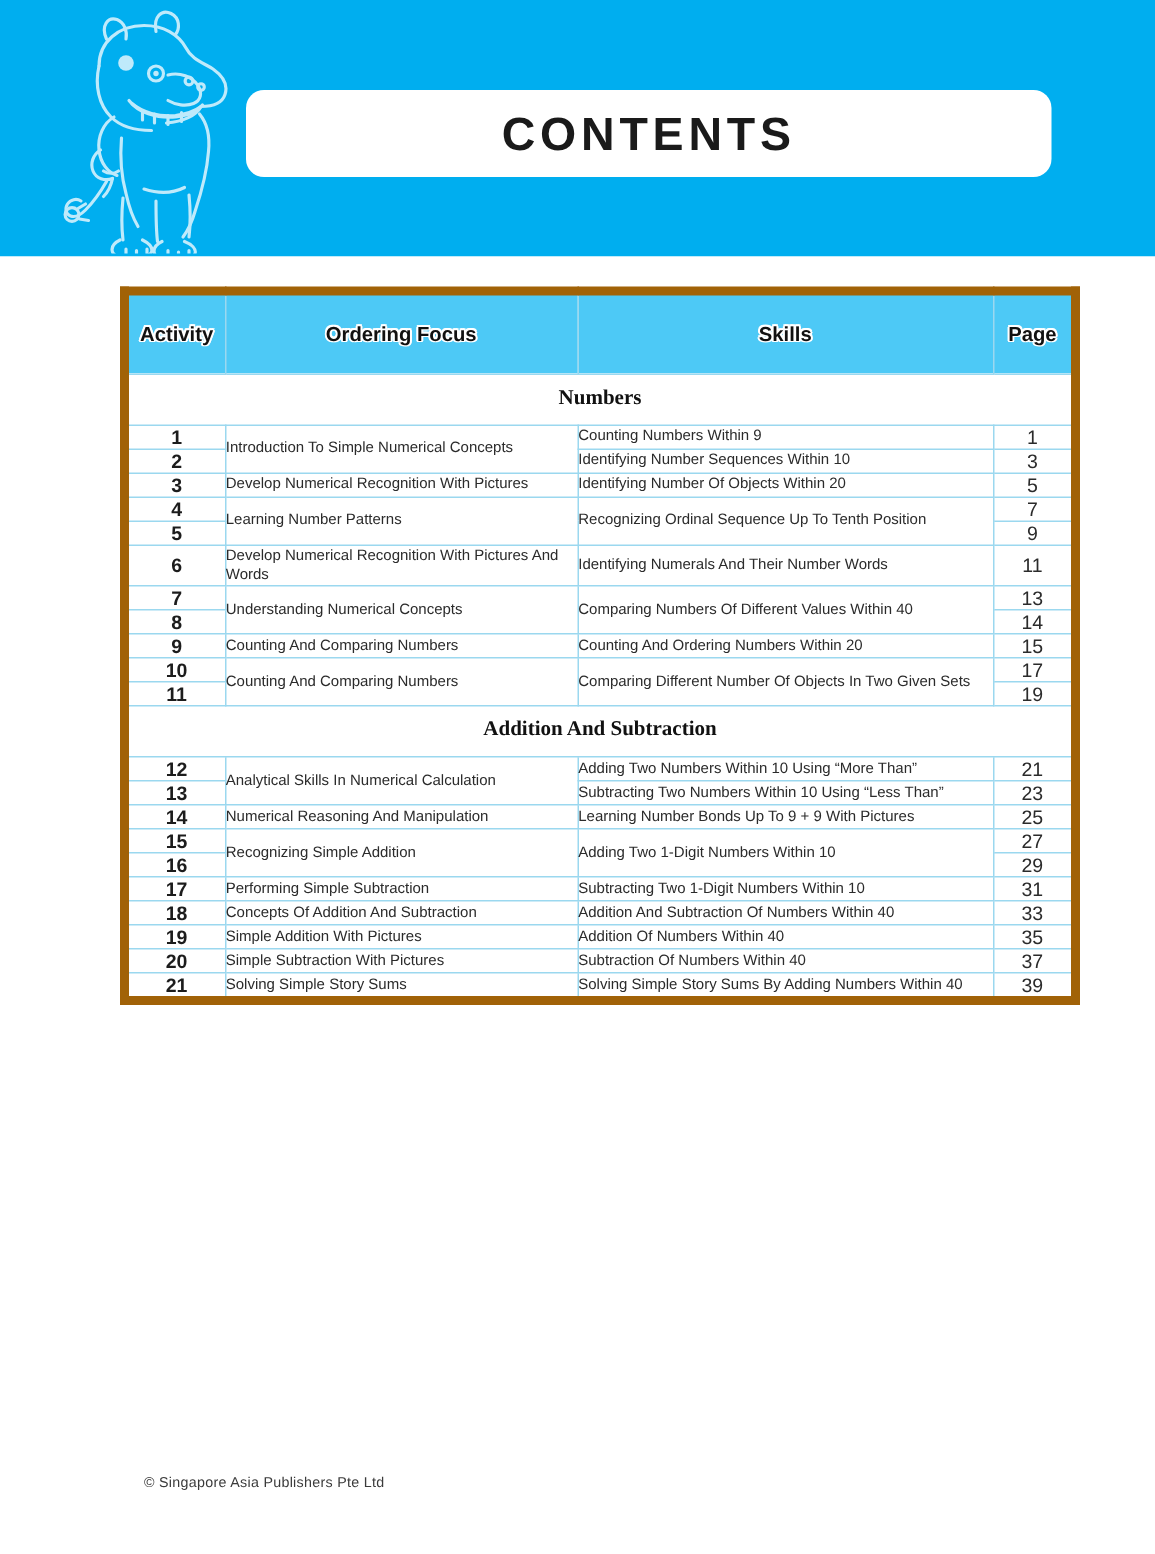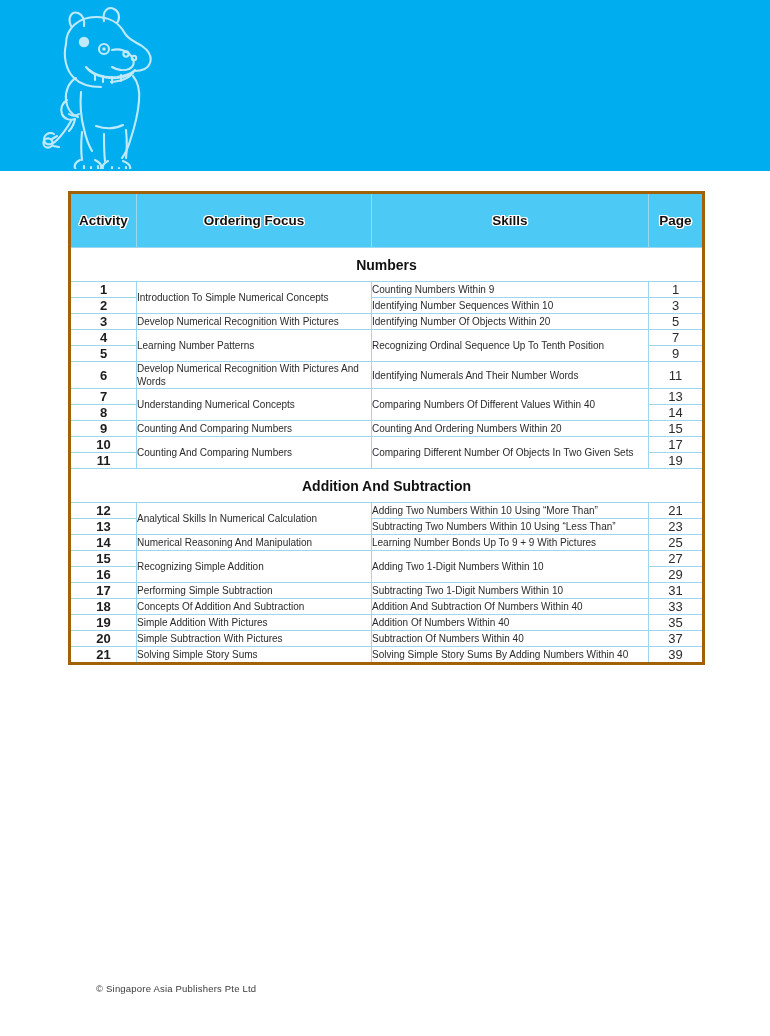--- a/index.html
+++ b/index.html
@@ -49,26 +49,26 @@
   
   .page {
     position: relative;
     width: 770px;
     height: 865px;
     background: #ffffff;
   }
 
   .toc {
     position: absolute;
-    left: 68px;
+    left: 80px;
     top: 20px;
     width: 634px;
     border-collapse: collapse;
     table-layout: fixed;
-    border: 3px solid #a16207;
+    border: 6px solid #a16207;
   }
   .toc td, .toc th {
     border: 1px solid #9BD8EF;
     padding: 0;
     vertical-align: middle;
   }
 
   
   col.c-activity { width: 67px; }
   col.c-focus    { width: 235px; }
@@ -90,20 +90,21 @@
     border-color: #5BC6EC;
   }
 
   .section-row td {
     height: 34px;
     text-align: center;
     font-size: 14px;
     font-weight: bold;
     color: #111111;
     background: #ffffff;
+    font-family: Liberation Serif, serif;
   }
 
   .num-cell {
     text-align: center;
     font-size: 13px;
     font-weight: bold;
     color: #1c1c1c;
     font-family: "Liberation Sans", sans-serif;
   }
   .focus-cell, .skills-cell {
@@ -176,20 +177,23 @@
 
       <path d="M58 122 c9 3 19 3 27 -1"></path>
 
       <path d="M42 156 c-4 2 -6 5 -5 8 c1 3 6 4 12 4 c7 0 13 -1 14 -4 c1 -3 -2 -6 -6 -8"></path>
       <path d="M46 162 l0 5 M53 163 l0 5 M60 162 l0 5"></path>
       <path d="M70 157 c-4 2 -6 5 -5 8 c1 3 6 4 13 4 c7 0 13 -1 14 -4 c1 -3 -2 -6 -7 -8"></path>
       <path d="M74 163 l0 5 M81 164 l0 5 M88 163 l0 5"></path>
     </g>
   </svg>
 
+  <div class="title-box">
+    <span class="title-text">CONTENTS</span>
+  </div>
 </div>
 
 <div class="page">
 
   <table class="toc">
     <colgroup>
       <col class="c-activity">
         <col class="c-focus">
         <col class="c-skills">
         <col class="c-page">

